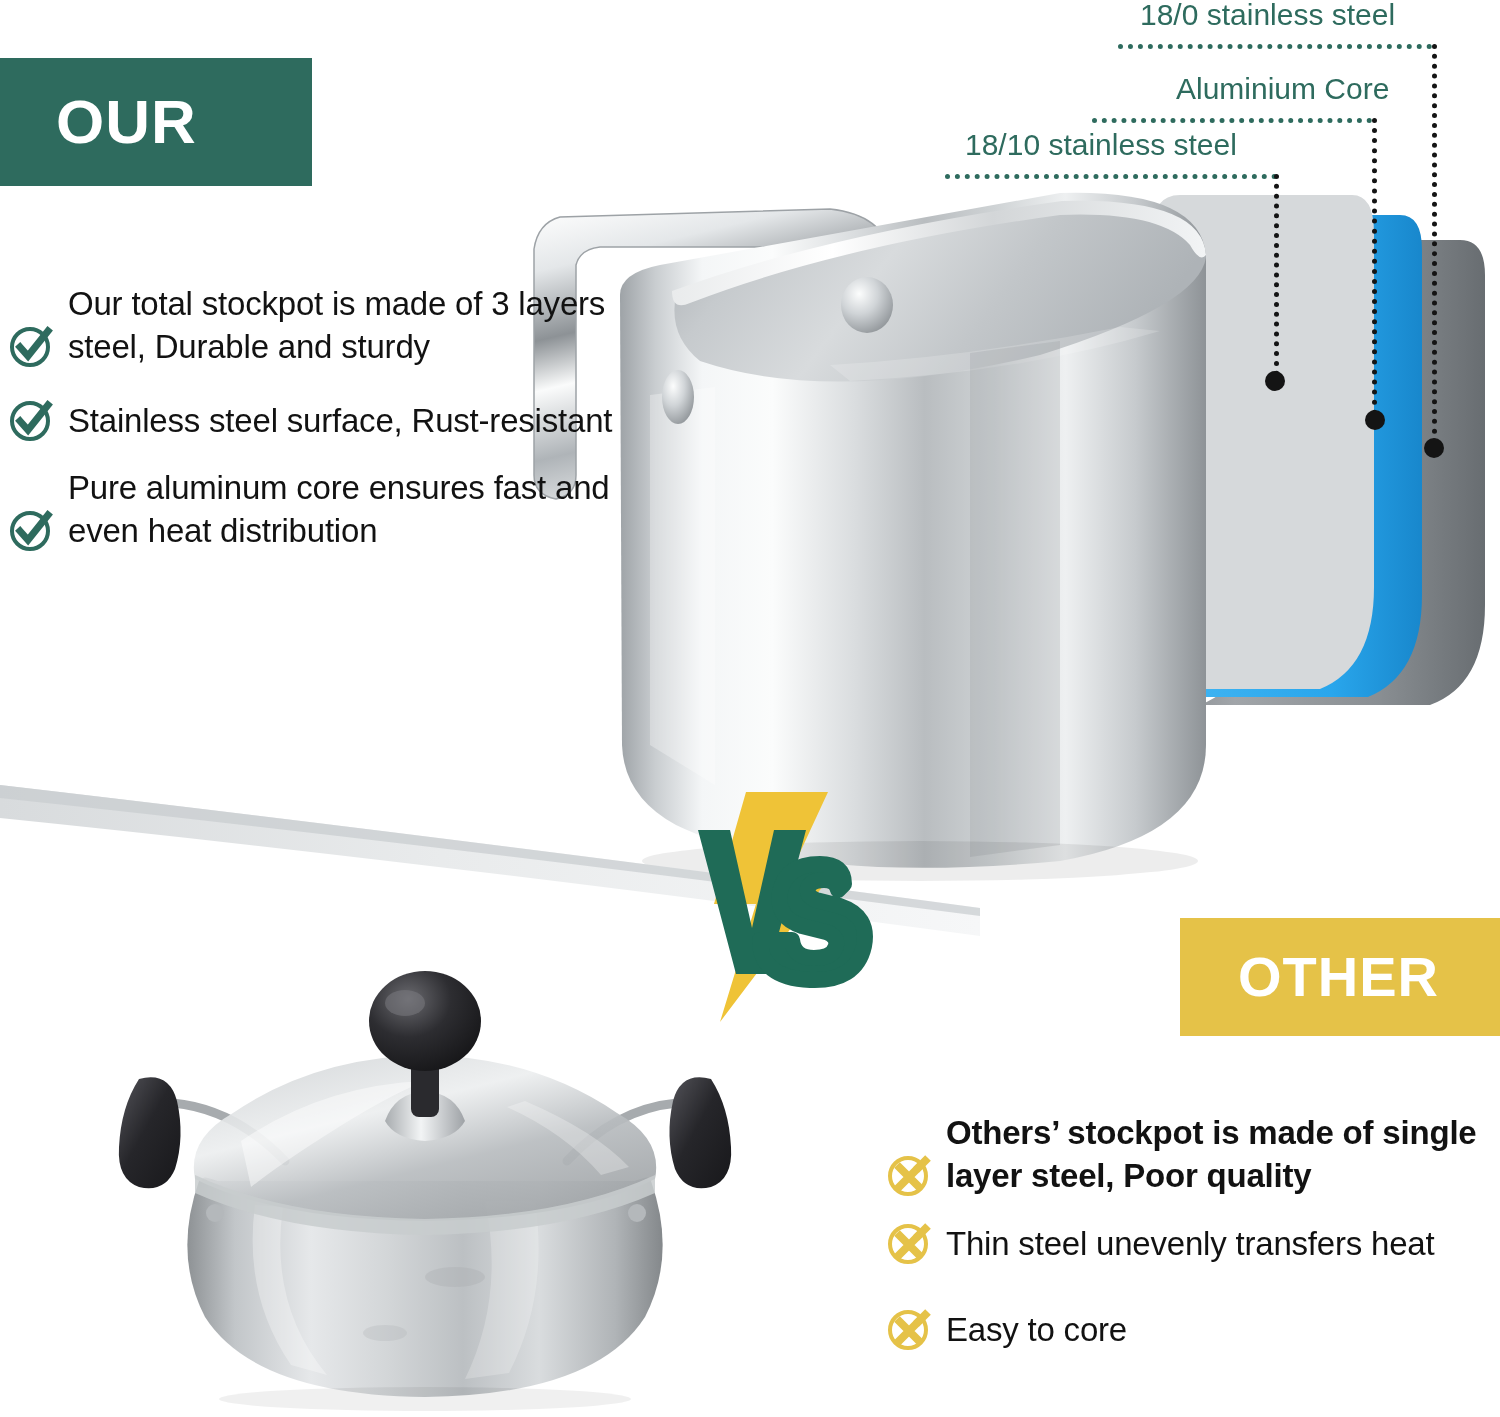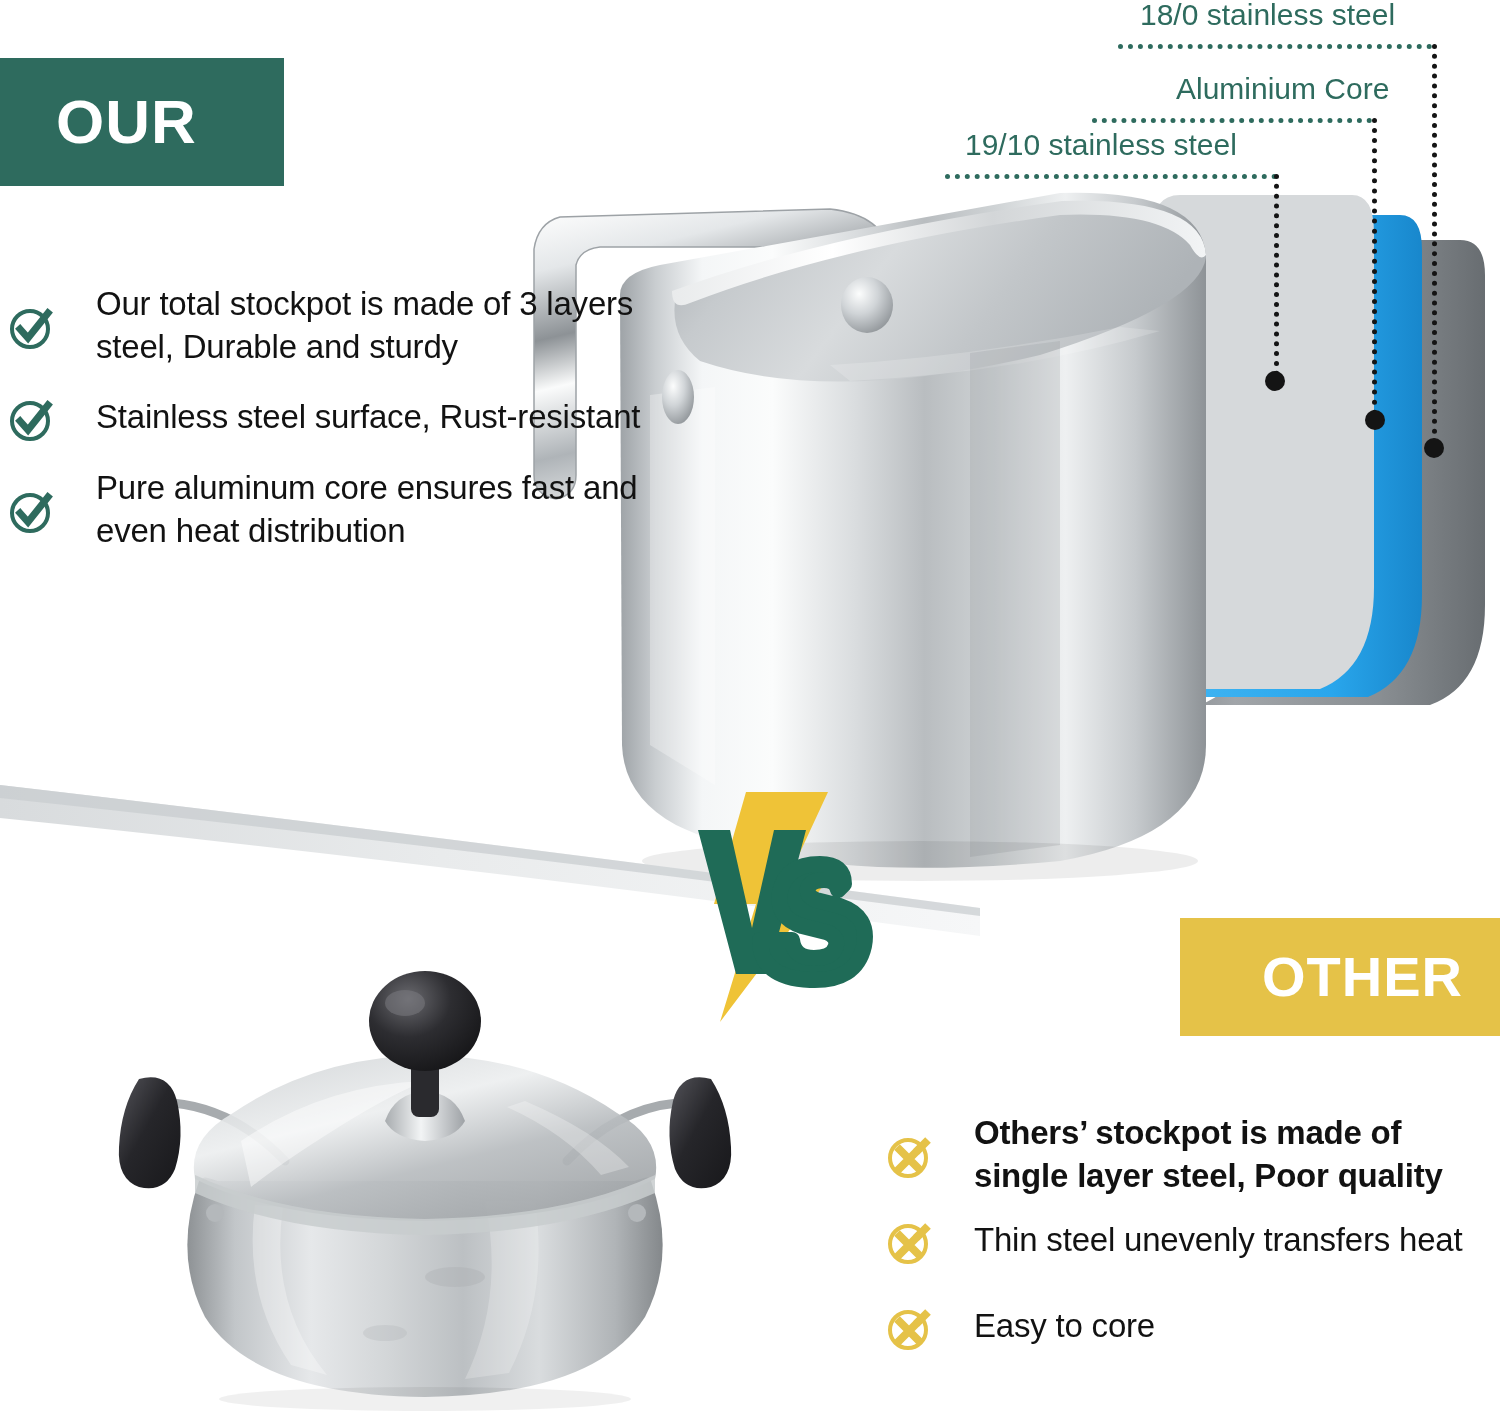--- a/index.html
+++ b/index.html
@@ -20,44 +20,43 @@
   
   .badge{
     position:absolute;
     display:flex;
     align-items:center;
     color:#ffffff;
     font-weight:bold;
     letter-spacing:1px;
   }
   #our-badge{
-    left:0; top:58px; width:284px; height:128px;
+    left:0; top:58px; width:312px; height:128px;
     background:#2E6B5E;
     padding-left:56px;
     box-sizing:border-box;
   }
   #our-badge .badge-text{font-size:62px;line-height:1;}
   #other-badge{
     right:0; top:918px; width:320px; height:118px;
     background:#E5C248;
-    padding-left:82px;
+    padding-left:58px;
     box-sizing:border-box;
   }
   #other-badge .badge-text{font-size:56px;line-height:1;}
 
   
   .feature-list{position:absolute;}
   #our-list{left:8px; top:283px; width:648px;}
   #other-list{left:886px; top:1112px; width:606px;}
 
   .feature-item{
     display:flex;
-    align-items:center;
+    align-items:flex-end;
     margin-bottom:26px;
-    gap:28px;
   }
   #our-list .feature-item{margin-bottom:24px;}
   #other-list .feature-item:nth-child(1){margin-bottom:18px;font-weight:bold;}
   #other-list .feature-item:nth-child(2){margin-bottom:36px;}
 
   .feature-icon{
     flex:0 0 auto;
     width:46px;height:46px;
     margin-right:14px;
     margin-top:4px;
@@ -231,21 +230,21 @@
   <div class="callout-label" id="label-180">18/0 stainless steel</div>
   <div class="callout-hline" id="hline-180"></div>
   <div class="callout-vline" id="vline-180"></div>
   <div class="callout-dot" id="dot-180"></div>
 
   <div class="callout-label" id="label-alu">Aluminium Core</div>
   <div class="callout-hline" id="hline-alu"></div>
   <div class="callout-vline" id="vline-alu"></div>
   <div class="callout-dot" id="dot-alu"></div>
 
-  <div class="callout-label" id="label-1810">19/10 stainless steel</div>
+  <div class="callout-label" id="label-1810">18/10 stainless steel</div>
   <div class="callout-hline" id="hline-1810"></div>
   <div class="callout-vline" id="vline-1810"></div>
   <div class="callout-dot" id="dot-1810"></div>
 
   <div class="badge" id="our-badge">
     <span class="badge-text">OUR</span>
   </div>
 
   <div class="feature-list" id="our-list">
     <div class="feature-item">

